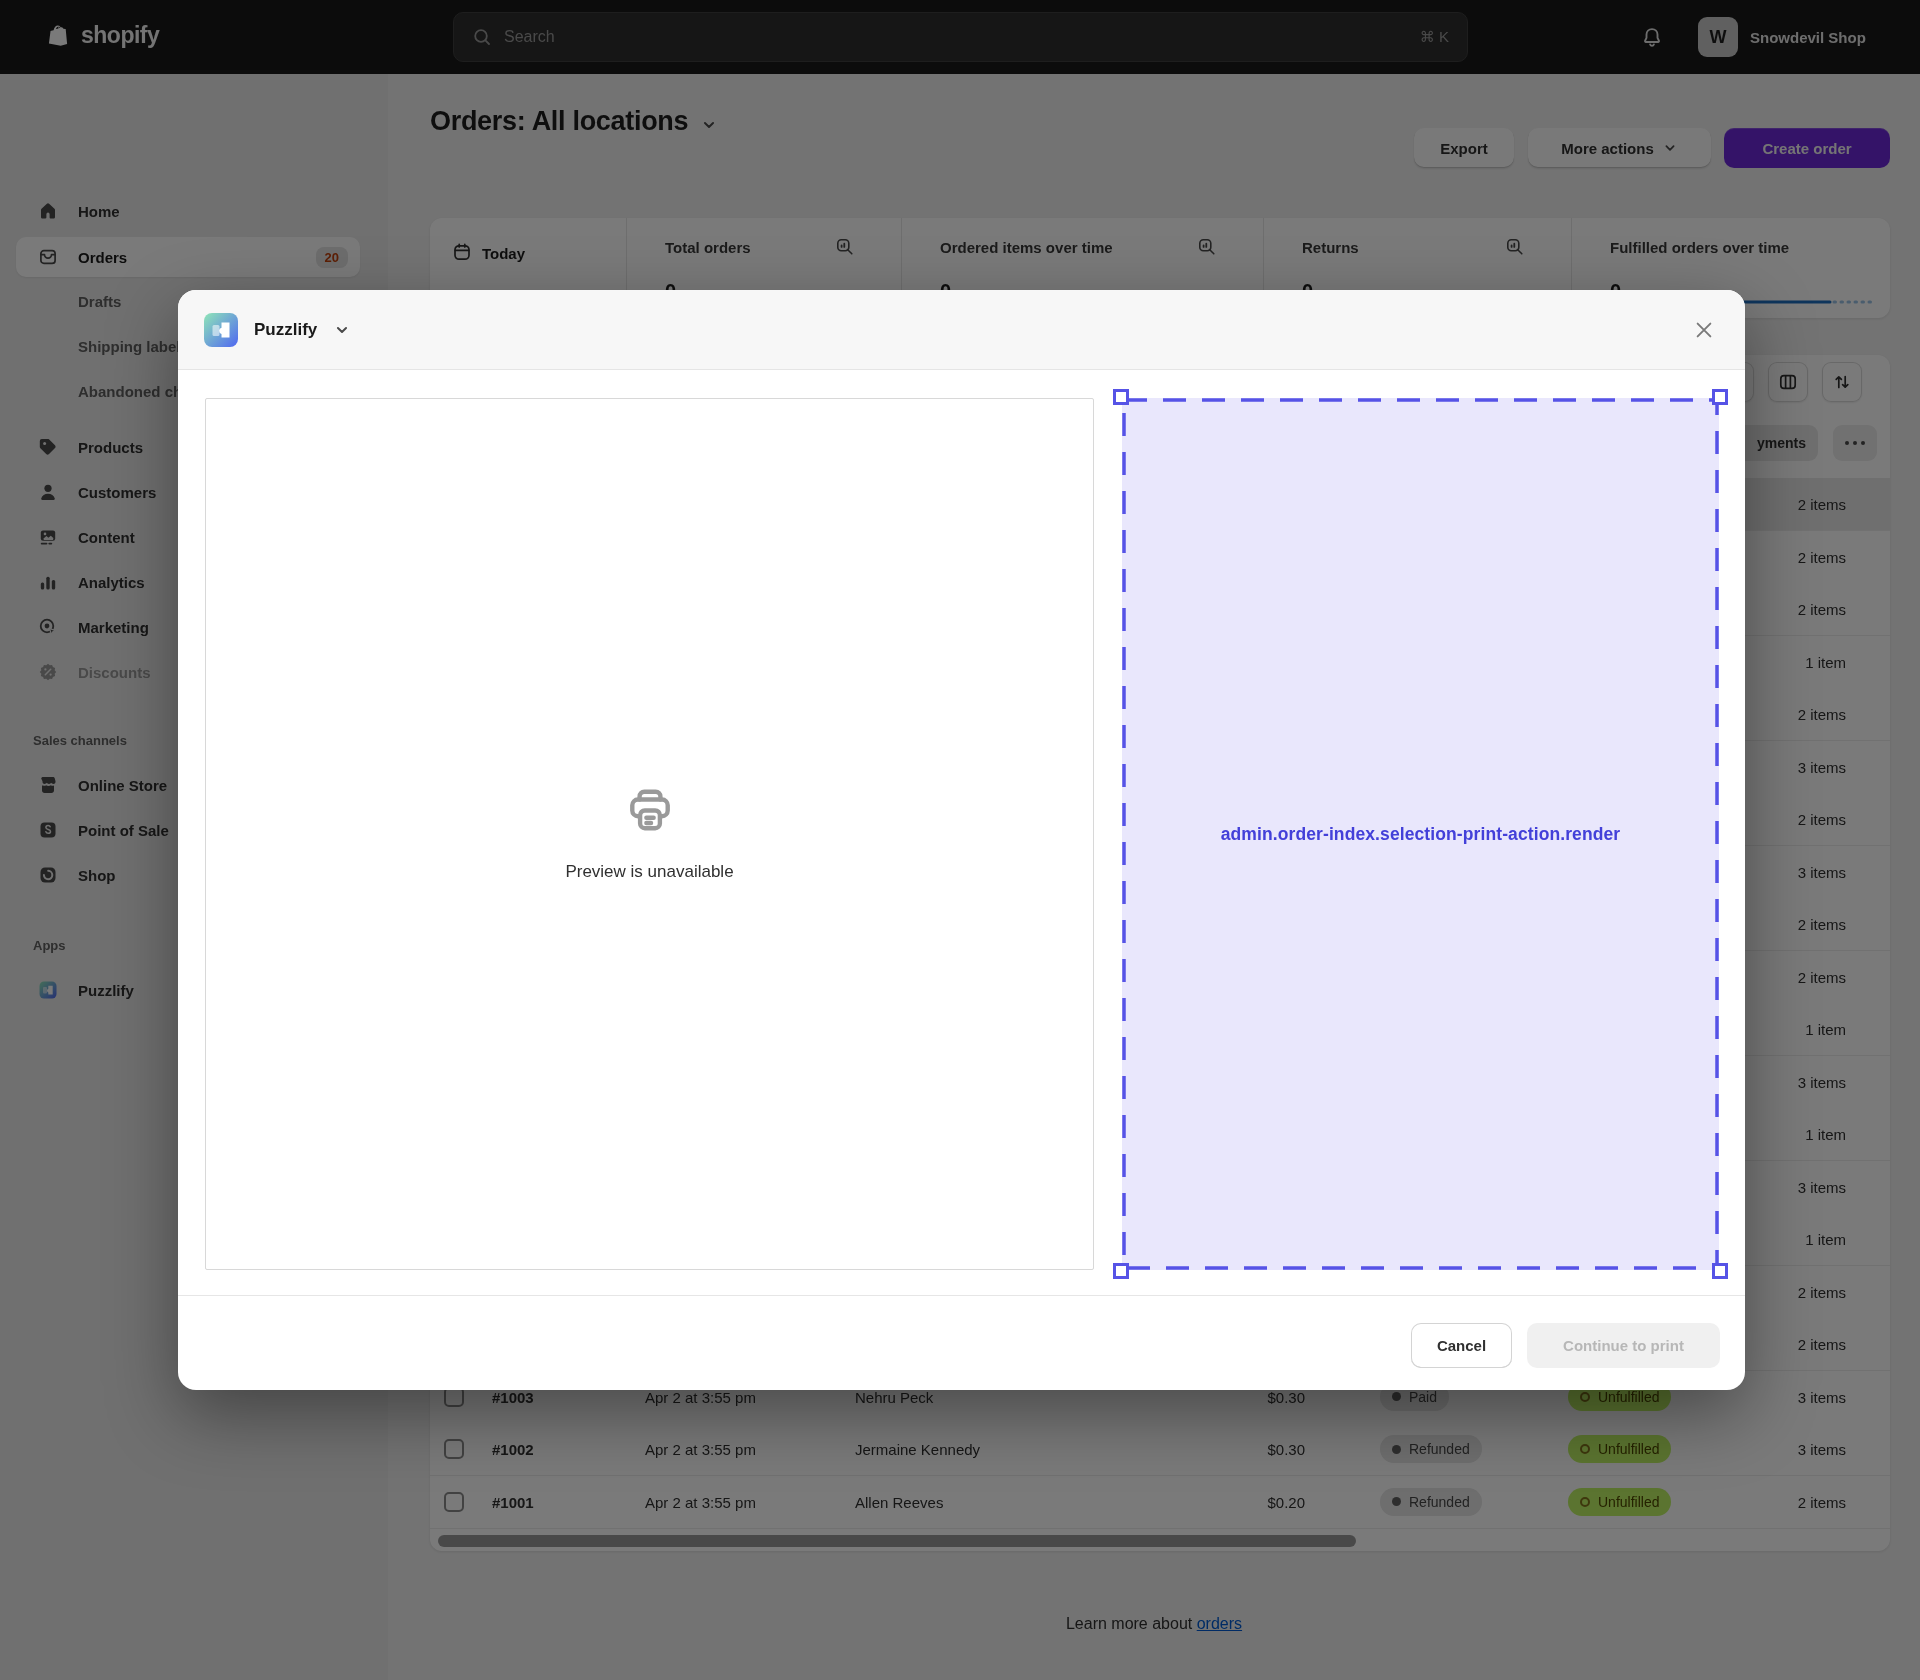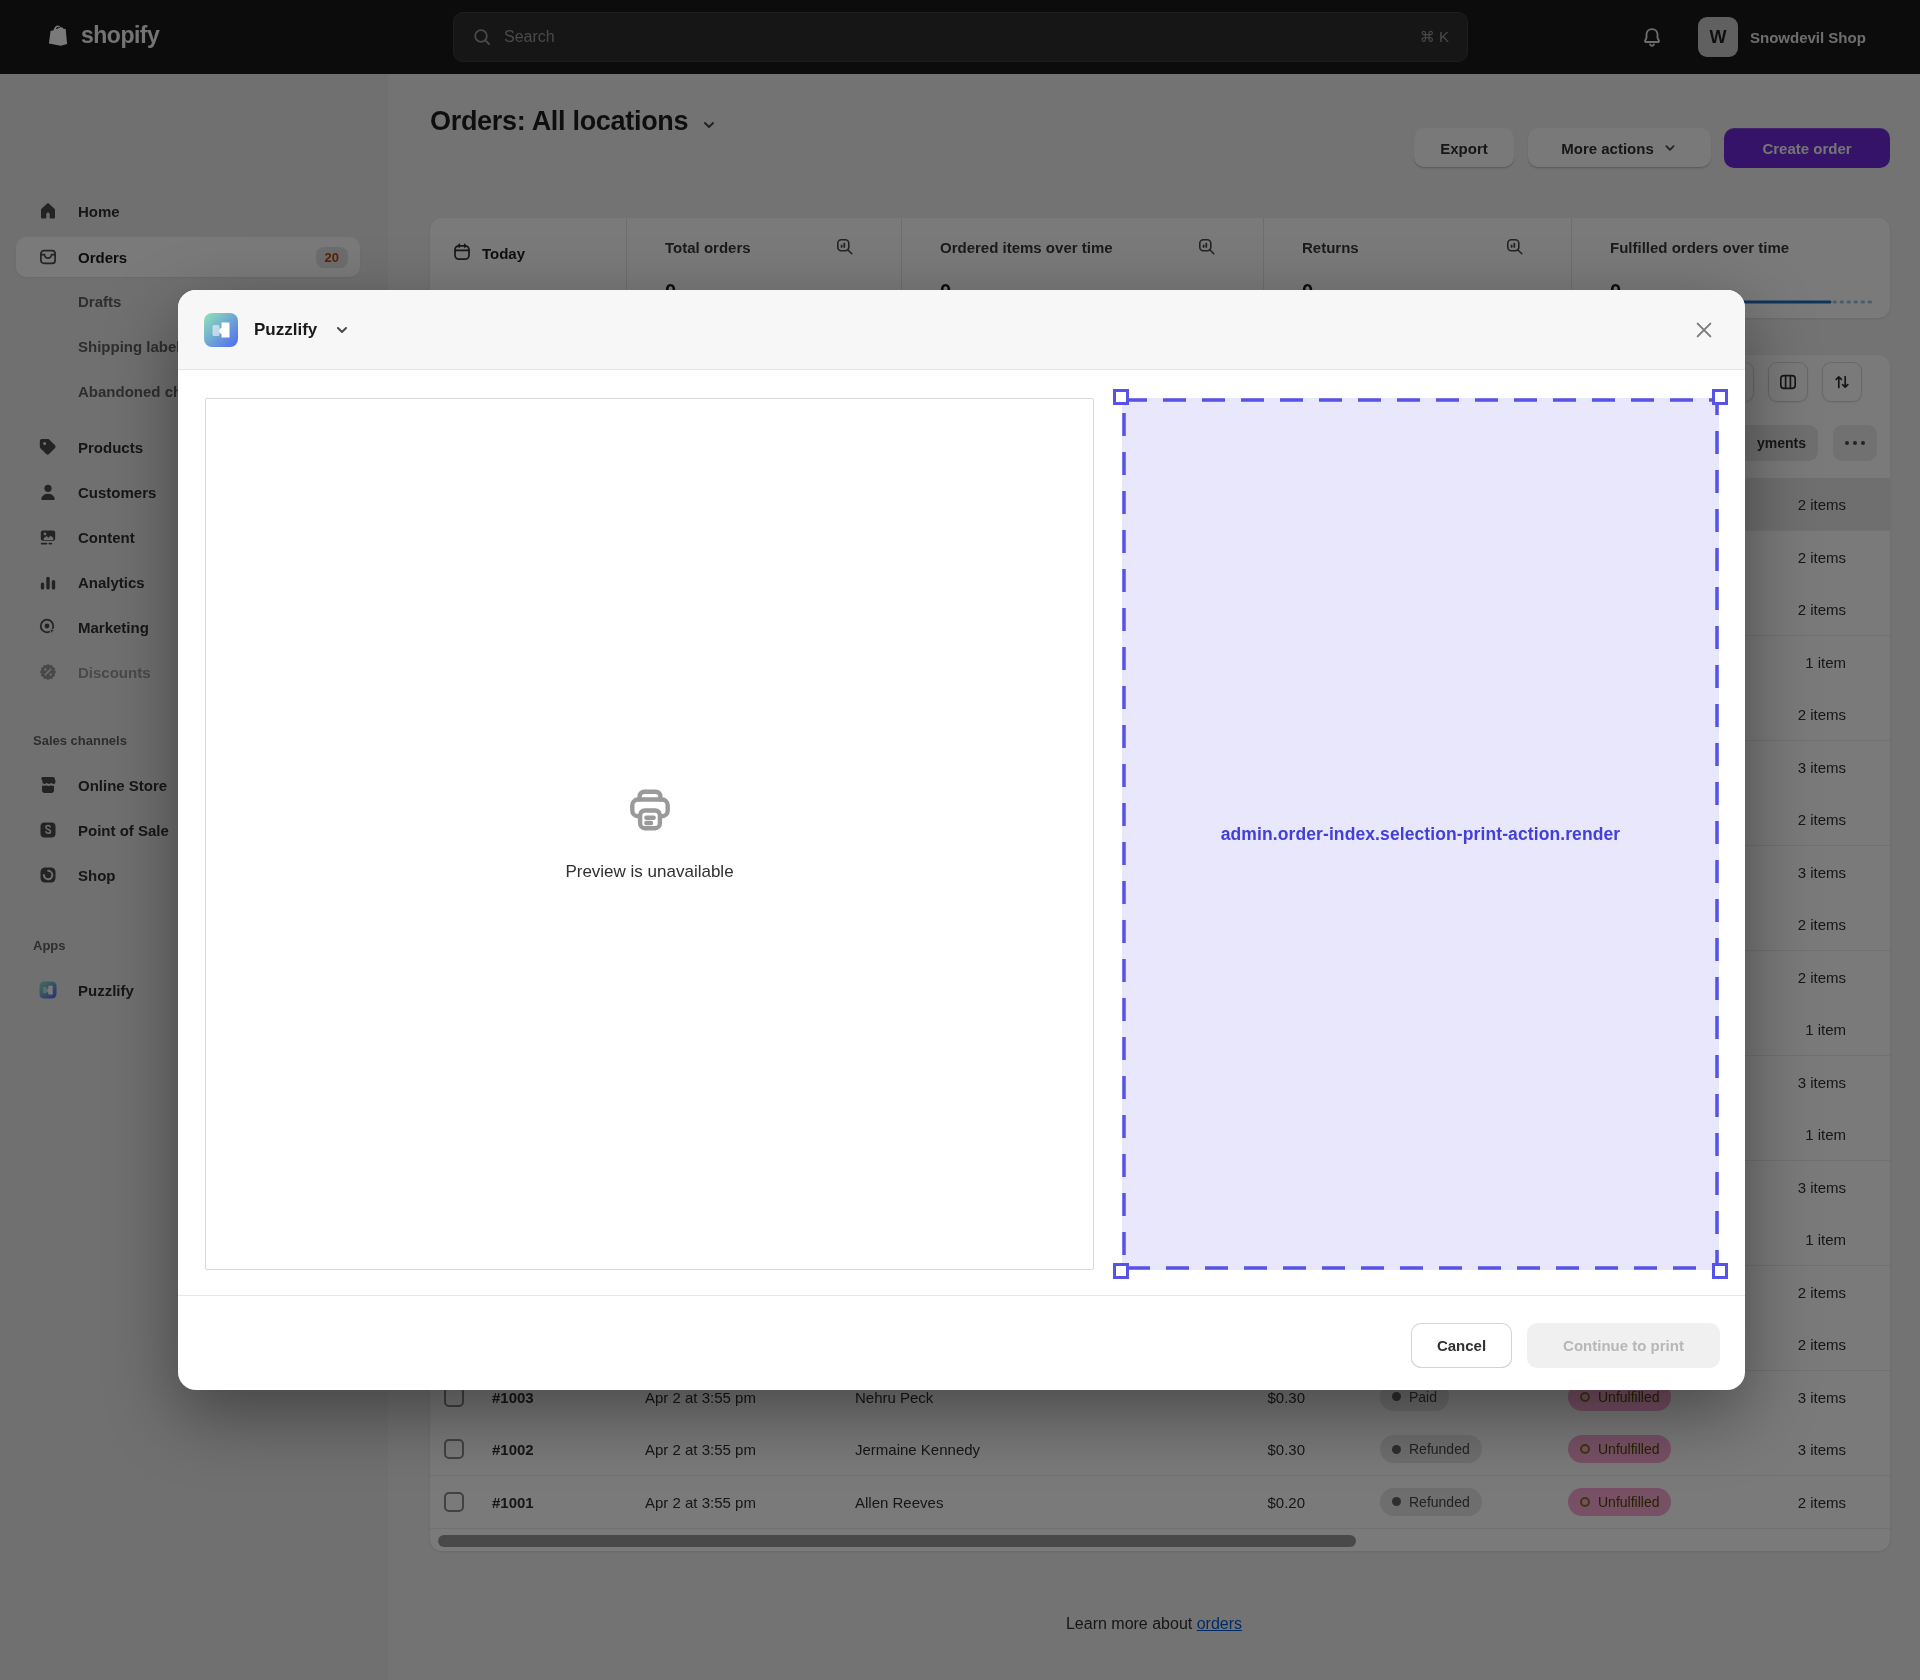--- a/index.html
+++ b/index.html
@@ -71,21 +71,21 @@
   .trow.sel { background:#e9e9e9; }
   .cb { position:absolute; left:14px; top:50%; transform:translateY(-50%); width:20px; height:20px; border:2px solid #8a8a8a; border-radius:5px; background:#fff; cursor:pointer; }
   .cell { position:absolute; top:50%; transform:translateY(-50%); font-size:15px; color:#303030; white-space:nowrap; }
   .c-order { left:62px; font-weight:700; }
   .c-date { left:215px; }
   .c-cust { left:425px; }
   .c-total { left:715px; width:160px; text-align:right; }
   .c-items { left:1280px; width:136px; text-align:right; }
   .badge { position:absolute; top:50%; transform:translateY(-50%); display:inline-flex; align-items:center; gap:8px; height:28px; padding:0 12px; border-radius:14px; font-size:14px; }
   .badge.gray { left:950px; background:#e5e5e5; color:#474747; }
-  .badge.yellow { left:1138px; background:#f9a8d4; color:#4f4700; }
+  .badge.yellow { left:1138px; background:#bef264; color:#4f4700; }
   .dot { width:9px; height:9px; border-radius:50%; background:#616161; }
   .ring { width:10px; height:10px; border-radius:50%; border:2px solid #82741c; }
   .hscroll { position:absolute; left:8px; top:1180px; width:918px; height:12px; border-radius:6px; background:#9a9a9a; cursor:grab; }
 
   .learn { position:absolute; left:0; top:1541px; width:1532px; text-align:center; font-size:16px; color:#303030; }
   .learn a { color:#005bd3; text-decoration:underline; cursor:pointer; }
 
   
   .backdrop { position:absolute; inset:0; background:rgba(0,0,0,.52); z-index:40; }
   .modal { position:absolute; left:178px; top:290px; width:1567px; height:1100px; background:#fff; border-radius:18px; box-shadow:0 24px 70px rgba(0,0,0,.4); z-index:60; }

